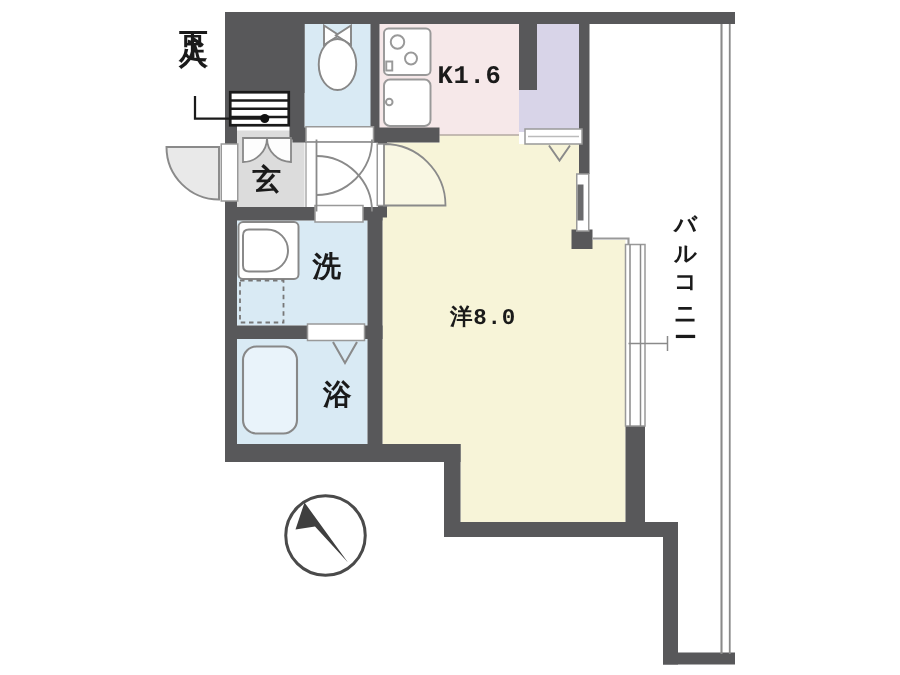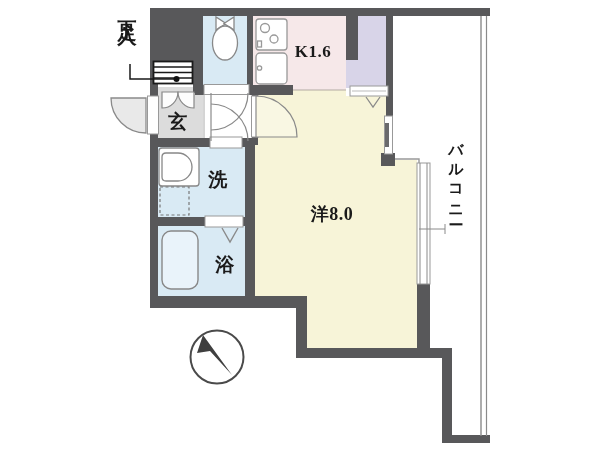--- a/index.html
+++ b/index.html
@@ -1,18 +1,18 @@
 <!DOCTYPE html>
 <html><head>
 <meta charset="utf-8">
 <style>
   html,body { margin:0; padding:0; background:#ffffff; }
   .stage {
     position:relative; width:600px; height:450px; background:#ffffff;
-    font-family:Liberation Serif, serif; overflow:hidden;
+    font-family:Liberation Mono, monospace; overflow:hidden;
   }
   .stage svg { position:absolute; left:0; top:0; }
   .lbl {
     position:absolute; color:#1a1a1a; font-weight:bold; white-space:nowrap;
     transform:translateX(-50%); line-height:1; letter-spacing:0.5px;
   }
   .v-lbl {
     position:absolute; color:#1a1a1a; font-weight:bold; white-space:nowrap;
     writing-mode:vertical-rl; text-orientation:mixed; line-height:1;
   }
@@ -134,15 +134,15 @@
       <circle cx="217" cy="357" r="26.5" fill="#ffffff" stroke="#4a4a4a" stroke-width="2"></circle>
       <polygon points="203,335 197,353 210,351 232,375" fill="#3f3f3f"></polygon>
     </g>
   </svg>
 
   <div class="v-lbl" style="left:118px; top:6px; font-size:19px; letter-spacing:2px;">下足入</div>
   <div class="lbl" style="left:313px; top:43px; font-size:17px;">K1.6</div>
   <div class="lbl" style="left:178px; top:112px; font-size:19px;">玄</div>
   <div class="lbl" style="left:218px; top:170px; font-size:19px;">洗</div>
   <div class="lbl" style="left:225px; top:255px; font-size:19px;">浴</div>
-  <div class="lbl" style="left:332px; top:205px; font-size:18px;">洋8.0</div>
+  <div class="lbl" style="left:322px; top:205px; font-size:15px;">洋8.0</div>
   <div class="v-lbl" style="left:448px; top:132px; font-size:15px; letter-spacing:4px;">バルコニー</div>
 </div>
 
 </body></html>

